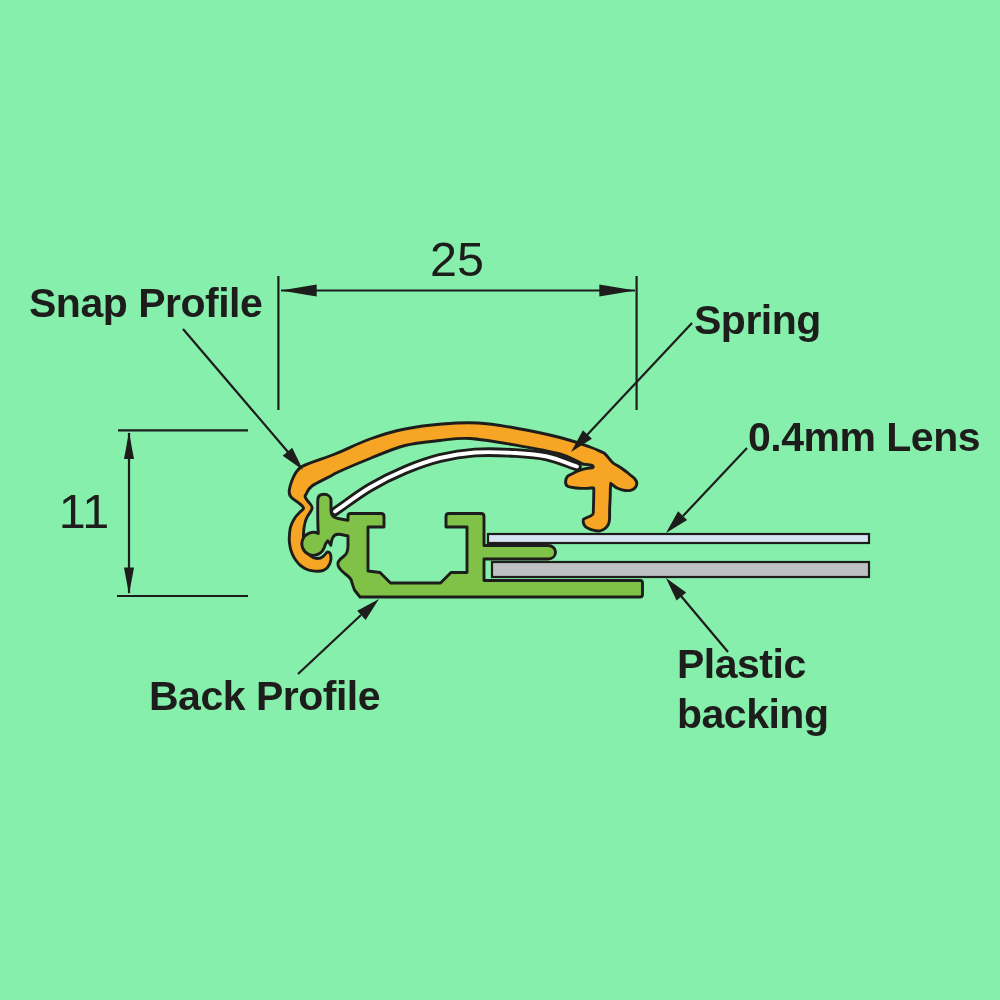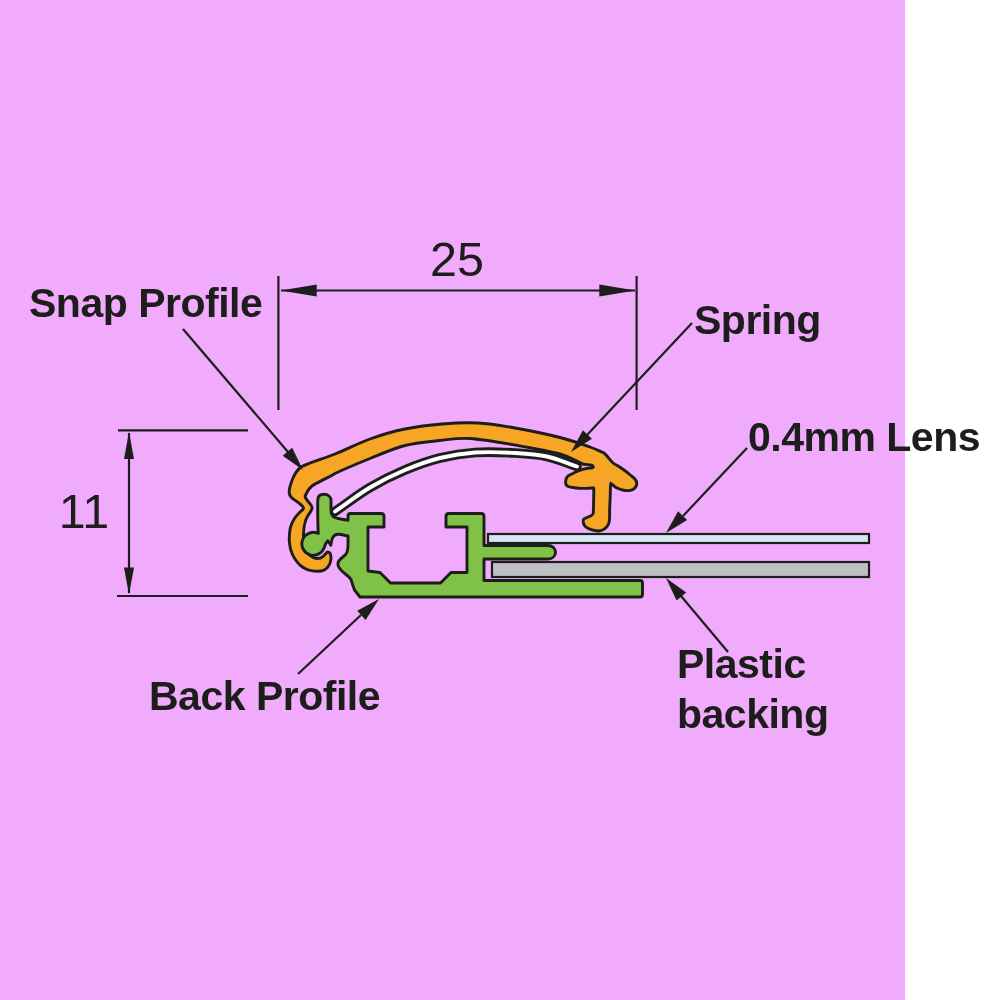--- a/index.html
+++ b/index.html
@@ -1,16 +1,16 @@
 <!DOCTYPE html>
 <html><head>
 <meta charset="utf-8">
 <style>
   html,body{margin:0;padding:0;background:#ffffff;}
-  #page{width:905px;height:1000px;position:relative;background:#f0abfc;}
+  #page{width:1000px;height:1000px;position:relative;background:#86efac;}
   svg{display:block;}
   text{font-family:"Liberation Sans",sans-serif;fill:#1d1d1b;}
   .lbl{font-weight:bold;font-size:41px;letter-spacing:-0.5px;}
   .dim{font-size:48.5px;}
 </style>
 </head>
 <body>
 <div id="page">
 <svg width="1000" height="1000" viewBox="0 0 1000 1000">
 

